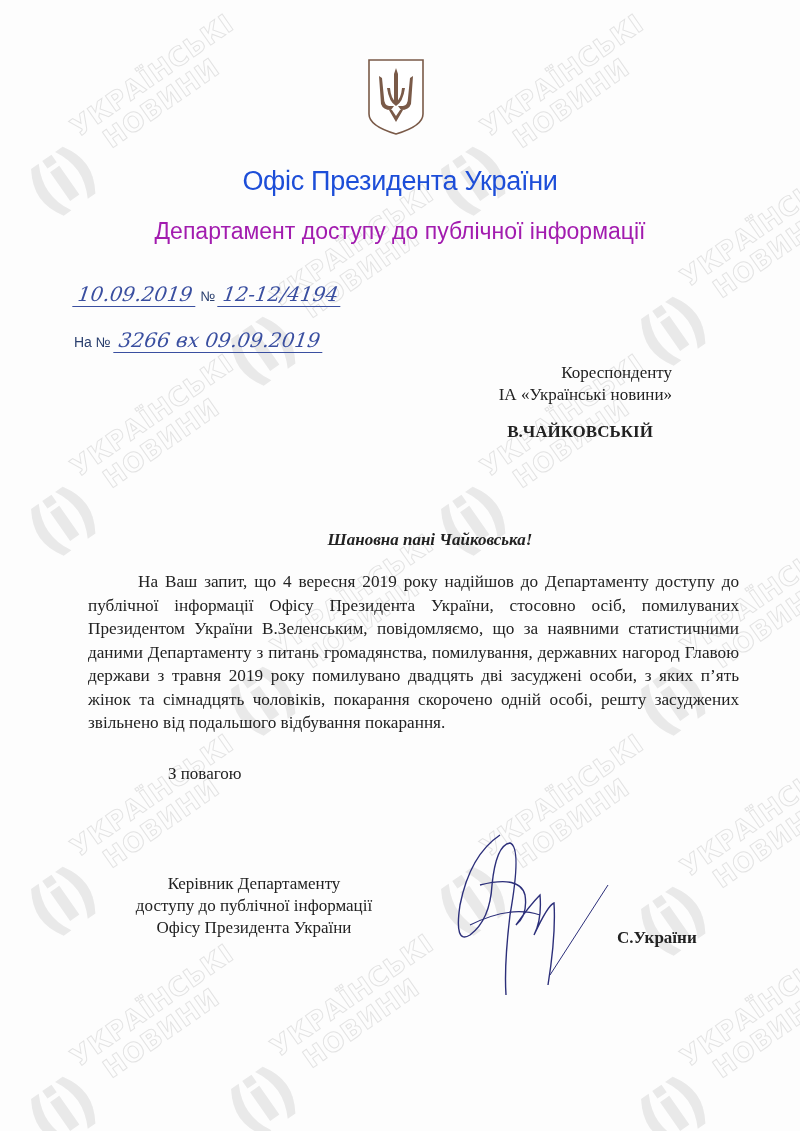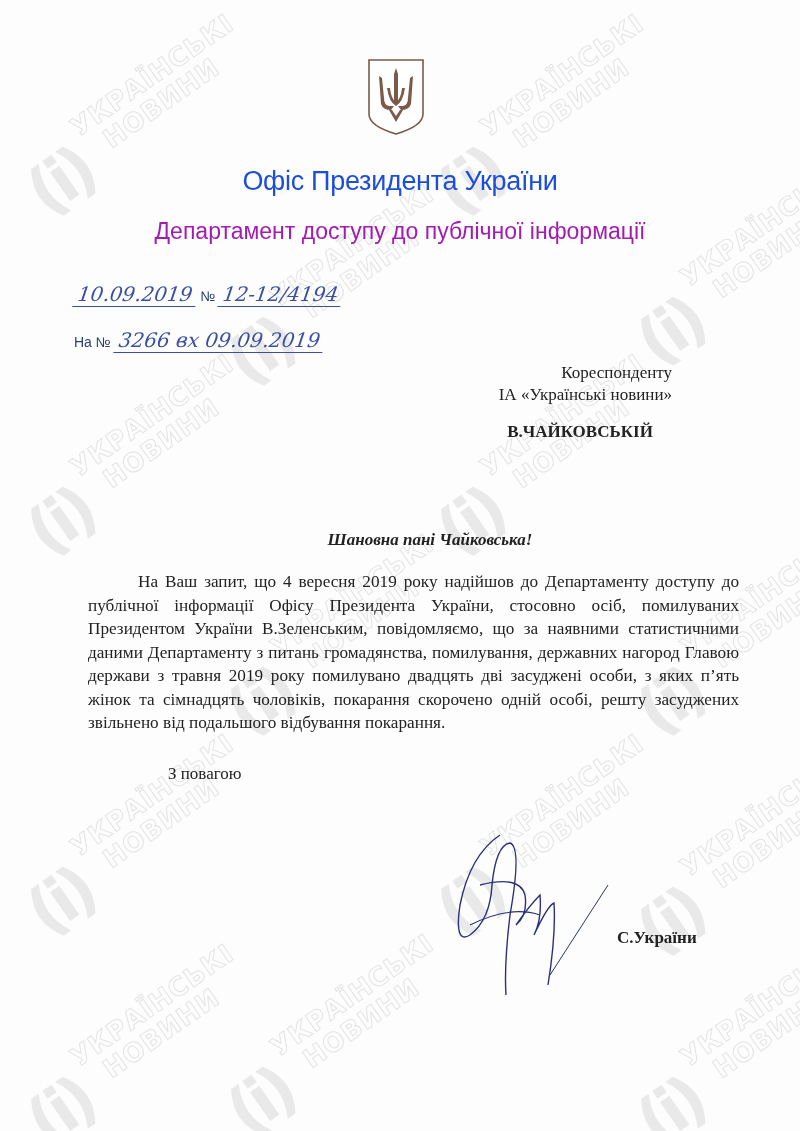--- a/index.html
+++ b/index.html
@@ -130,20 +130,25 @@
     <div>ІА «Українські новини»</div>
   </div>
   <div class="addr-name">В.ЧАЙКОВСЬКІЙ</div>
 
   <div class="salutation">Шановна пані Чайковська!</div>
 
   <div class="body-text">На Ваш запит, що 4 вересня 2019 року надійшов до Департаменту доступу до публічної інформації Офісу Президента України, стосовно осіб, помилуваних Президентом України В.Зеленським, повідомляємо, що за наявними статистичними даними Департаменту з питань громадянства, помилування, державних нагород Главою держави з травня 2019 року помилувано двадцять дві засуджені особи, з яких п’ять жінок та сімнадцять чоловіків, покарання скорочено одній особі, решту засуджених звільнено від подальшого відбування покарання.</div>
 
   <div class="closing">З повагою</div>
 
+  <div class="sign-title">
+    <div>Керівник Департаменту</div>
+    <div>доступу до публічної інформації</div>
+    <div>Офісу Президента України</div>
+  </div>
 
   <svg class="signature" viewBox="0 0 180 175">
     <path d="M70 10 Q40 30 30 80 Q24 120 40 110 Q60 95 62 60 Q66 20 80 18 Q92 22 80 90 Q74 140 76 170" fill="none" stroke="#2c2f7a" stroke-width="1.4"></path>
     <path d="M50 60 Q90 50 95 70 Q98 90 86 100 Q100 80 110 70 Q112 95 104 110 Q118 80 124 78 Q126 110 118 160" fill="none" stroke="#2c2f7a" stroke-width="1.4"></path>
     <path d="M120 150 L178 60" fill="none" stroke="#2c2f7a" stroke-width="1"></path>
     <path d="M40 100 Q80 80 110 90" fill="none" stroke="#2c2f7a" stroke-width="1.1"></path>
   </svg>
 
   <div class="signer">С.України</div>
 </div>

